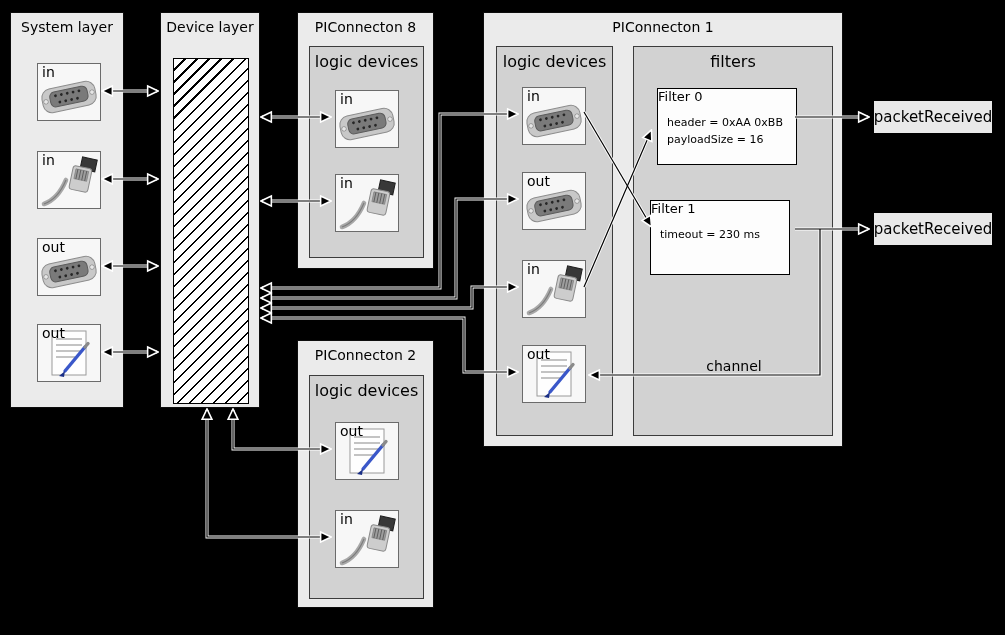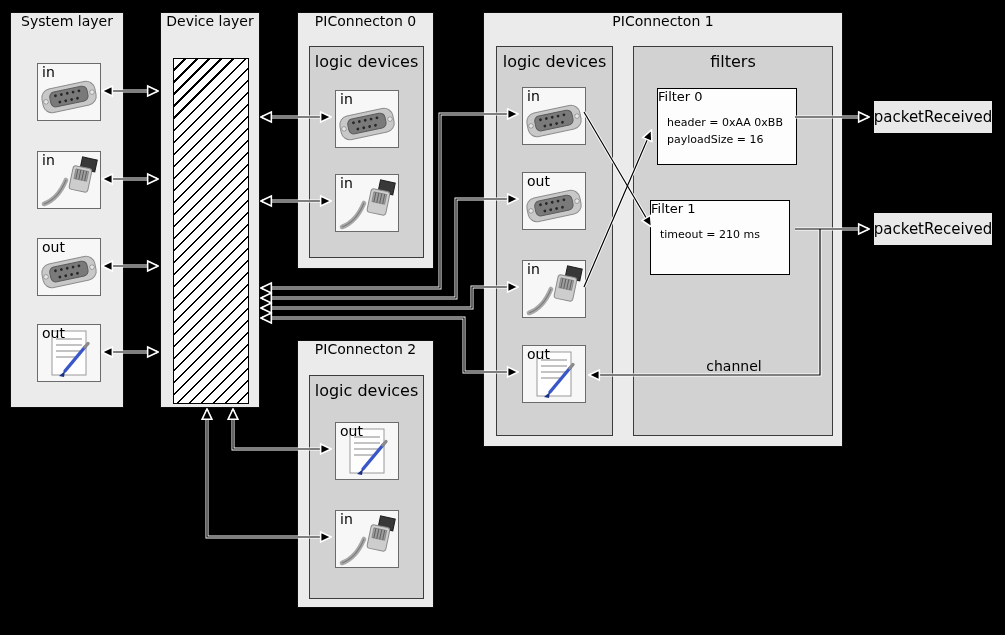--- a/index.html
+++ b/index.html
@@ -1,21 +1,21 @@
 <!DOCTYPE html>
 <html><head>
 <meta charset="utf-8">
 <style>
   * { margin:0; padding:0; box-sizing:border-box; }
   html,body { background:#000; }
   body { font-family:"DejaVu Sans","Liberation Sans",sans-serif; color:#000; }
   .canvas { position:relative; width:1005px; height:635px; background:#000; overflow:hidden; }
 
   .panel { position:absolute; background:#ebebeb; border:1px solid #0d0d0d; }
-  .panel-title { text-align:center; font-size:14px; color:#000; white-space:nowrap; }
+  .panel-title { text-align:center; padding-top:6px; font-size:14px; color:#000; white-space:nowrap; }
 
   .subpanel { position:absolute; background:#d2d2d2; border:1px solid #3c3c3c; }
   .subpanel-title { text-align:center; padding-top:5px; font-size:16px; }
 
   .device { position:absolute; width:64px; height:58px; background:#f7f7f7; border:1px solid #6b6b6b; }
   .dev-label { position:absolute; top:0; left:4px; font-size:14px; z-index:2; }
   .dev-icon { position:absolute; left:1px; top:2px; width:60px; height:54px; z-index:1; }
 
   .hatch { position:absolute; border:1px solid #000;
            background:repeating-linear-gradient(135deg,#fff 0 7px,#000 7px 8.5px); }
@@ -114,21 +114,21 @@
         </svg>
     </div>
   </div>
 
   <div class="panel" style="left:160px;top:12px;width:100px;height:396px">
     <div class="panel-title">Device layer</div>
     <div class="hatch" style="left:12px;top:45px;width:76px;height:346px"></div>
   </div>
 
   <div class="panel" style="left:297px;top:12px;width:137px;height:257px">
-    <div class="panel-title">PIConnecton 0</div>
+    <div class="panel-title">PIConnecton 8</div>
     <div class="subpanel" style="left:11px;top:33px;width:115px;height:212px">
       <div class="subpanel-title">logic devices</div>
       <div class="device" style="left:25px;top:43px">
         <span class="dev-label">in</span>
         <svg class="dev-icon">
             <use href="#icon-serial"></use>
           </svg>
       </div>
       <div class="device" style="left:25px;top:127px">
         <span class="dev-label">in</span>
@@ -194,21 +194,21 @@
       <div class="filter-box" style="left:23px;top:41px;width:140px;height:77px">
         <div class="filter-title">Filter 0</div>
         <div class="filter-params">
           <div>header = 0xAA 0xBB</div>
           <div>payloadSize = 16</div>
         </div>
       </div>
       <div class="filter-box" style="left:16px;top:153px;width:140px;height:75px">
         <div class="filter-title">Filter 1</div>
         <div class="filter-params">
-          <div>timeout = 210 ms</div>
+          <div>timeout = 230 ms</div>
         </div>
       </div>
       <div class="channel-label" style="left:15px;top:311px;width:170px">channel</div>
     </div>
   </div>
 
   <div class="out-box" style="left:873px;top:100px">
     <span>packetReceived</span>
   </div>
   <div class="out-box" style="left:873px;top:212px">

